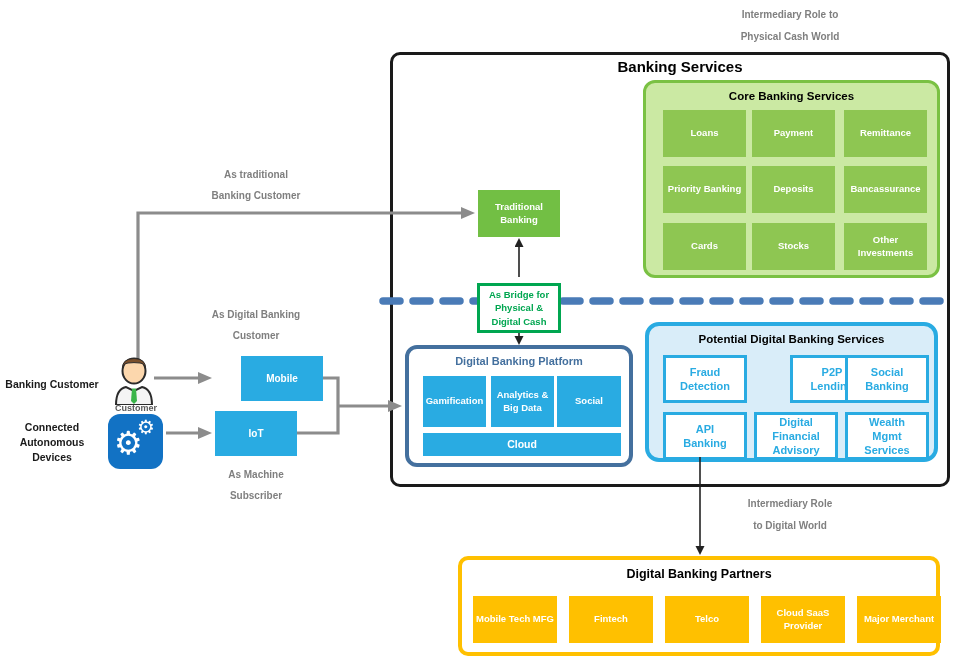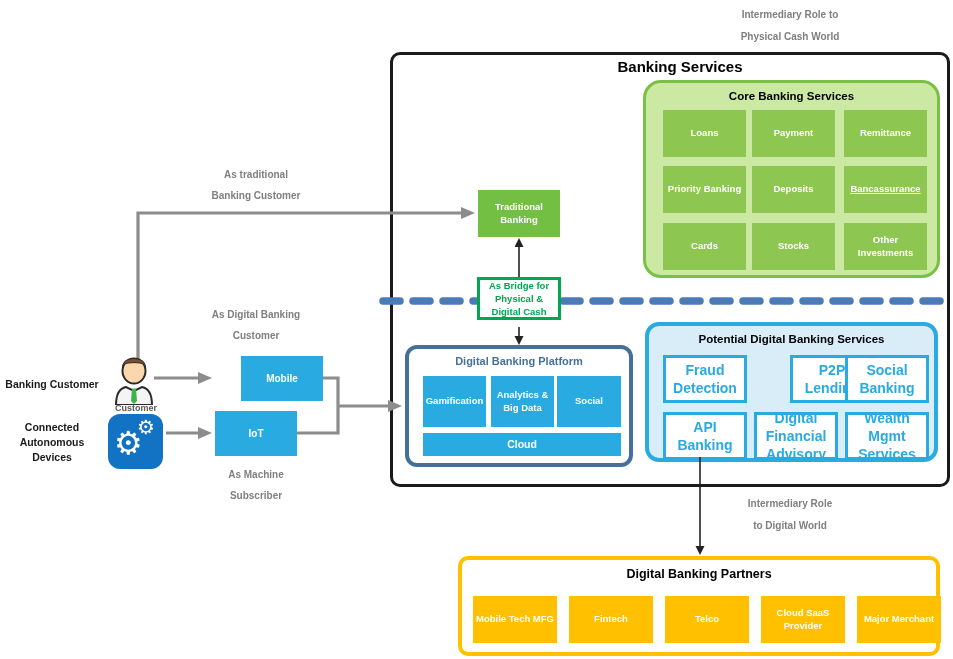--- a/index.html
+++ b/index.html
@@ -9,51 +9,51 @@
   svg.connectors { position:absolute; left:0; top:0; pointer-events:none; }
   .lyr1 { z-index:1; } .lyr3 { z-index:3; }
 
   
   .bigbox { left:390px; top:52px; width:560px; height:435px; background:#fff;
             border:3.5px solid #1a1a1a; border-radius:10px; z-index:0; }
   .bs-title { left:400px; top:58px; width:560px; text-align:center; font-size:15px;
               font-weight:bold; color:#000; z-index:2; }
 
   .corebox { left:643px; top:80px; width:297px; height:198px; background:#CBE9A3;
-             border:3px solid #7AC143; border-radius:18px; z-index:2; }
+             border:3px solid #7AC143; border-radius:12px; z-index:2; }
   .corebox .title { position:absolute; top:7px; left:0; width:100%; text-align:center;
                     font-size:11.5px; font-weight:bold; color:#000; }
   .gcell { position:absolute; width:83px; height:47px; background:#8EC652; color:#fff;
            font-weight:bold; font-size:9.5px; line-height:1.3; display:flex; align-items:center;
            justify-content:center; text-align:center; overflow-wrap:anywhere; padding:2px; }
 
   .tradbox { left:478px; top:190px; width:82px; height:47px; background:#72BF44; color:#fff;
              font-weight:bold; font-size:9.5px; line-height:1.35; display:flex; flex-direction:column;
              align-items:center; justify-content:center; text-align:center; z-index:2; }
 
-  .bridgebox { left:477px; top:277px; width:84px; height:43px; background:#fff;
+  .bridgebox { left:477px; top:283px; width:84px; height:50px; background:#fff;
                border:3.5px solid #00A650; color:#00A650; font-weight:bold; font-size:9.5px;
                line-height:1.38; display:flex; flex-direction:column; align-items:center;
                justify-content:center; text-align:center; z-index:2; }
 
   .platbox { left:405px; top:345px; width:228px; height:122px; background:#fff;
              border:4px solid #44709E; border-radius:12px; z-index:2; }
   .platbox .title { position:absolute; top:6px; left:0; width:100%; text-align:center;
                     font-size:11px; font-weight:bold; color:#44709E; }
   .ccell { position:absolute; background:#29ABE2; color:#fff; font-weight:bold; font-size:9.5px;
            line-height:1.3; display:flex; align-items:center; justify-content:center;
            text-align:center; overflow-wrap:anywhere; padding:2px; }
 
   .potbox { left:645px; top:322px; width:293px; height:140px; background:#D9EDF9;
             border:4px solid #29ABE2; border-radius:14px; z-index:2; }
   .potbox .title { position:absolute; top:7px; left:0; width:100%; text-align:center;
                    font-size:11.5px; font-weight:bold; color:#000; }
   .pcell { position:absolute; width:84px; height:48px; background:#fff; border:3px solid #29ABE2;
-           color:#29ABE2; font-weight:bold; font-size:14px; line-height:1.3; display:flex;
-           align-items:center; justify-content:center; text-align:center; padding:2px; }
+           color:#29ABE2; font-weight:bold; font-size:11px; line-height:1.3; display:flex;
+           align-items:center; justify-content:center; text-align:center; padding:9px; }
 
   .partbox { left:458px; top:556px; width:482px; height:100px; background:#fff;
              border:4px solid #FFC000; border-radius:10px; z-index:2; }
   .partbox .title { position:absolute; top:7px; left:0; width:100%; text-align:center;
                     font-size:12.5px; font-weight:bold; color:#000; }
   .ocell { position:absolute; top:36px; width:84px; height:47px; background:#FFC000; color:#fff;
            font-weight:bold; font-size:9.5px; line-height:1.35; display:flex; align-items:center;
            justify-content:center; text-align:center; padding:2px; }
 
   
@@ -122,21 +122,21 @@
 
   <div class="abs bs-title">Banking Services</div>
 
   <div class="abs corebox">
     <div class="title">Core Banking Services</div>
     <div class="gcell" style="left:17px;  top:27px;">Loans</div>
     <div class="gcell" style="left:106px; top:27px;">Payment</div>
     <div class="gcell" style="left:198px; top:27px;">Remittance</div>
     <div class="gcell" style="left:17px;  top:83px;">Priority Banking</div>
     <div class="gcell" style="left:106px; top:83px;">Deposits</div>
-    <div class="gcell" style="left:198px; top:83px;text-decoration:underline;">Bancassurance</div>
+    <div class="gcell" style="left:198px; top:83px;">Bancassurance</div>
     <div class="gcell" style="left:17px;  top:140px;">Cards</div>
     <div class="gcell" style="left:106px; top:140px;">Stocks</div>
     <div class="gcell" style="left:198px; top:140px;">Other Investments</div>
   </div>
 
   <div class="abs tradbox">
     <span>Traditional</span>
     <span>Banking</span>
   </div>
 

